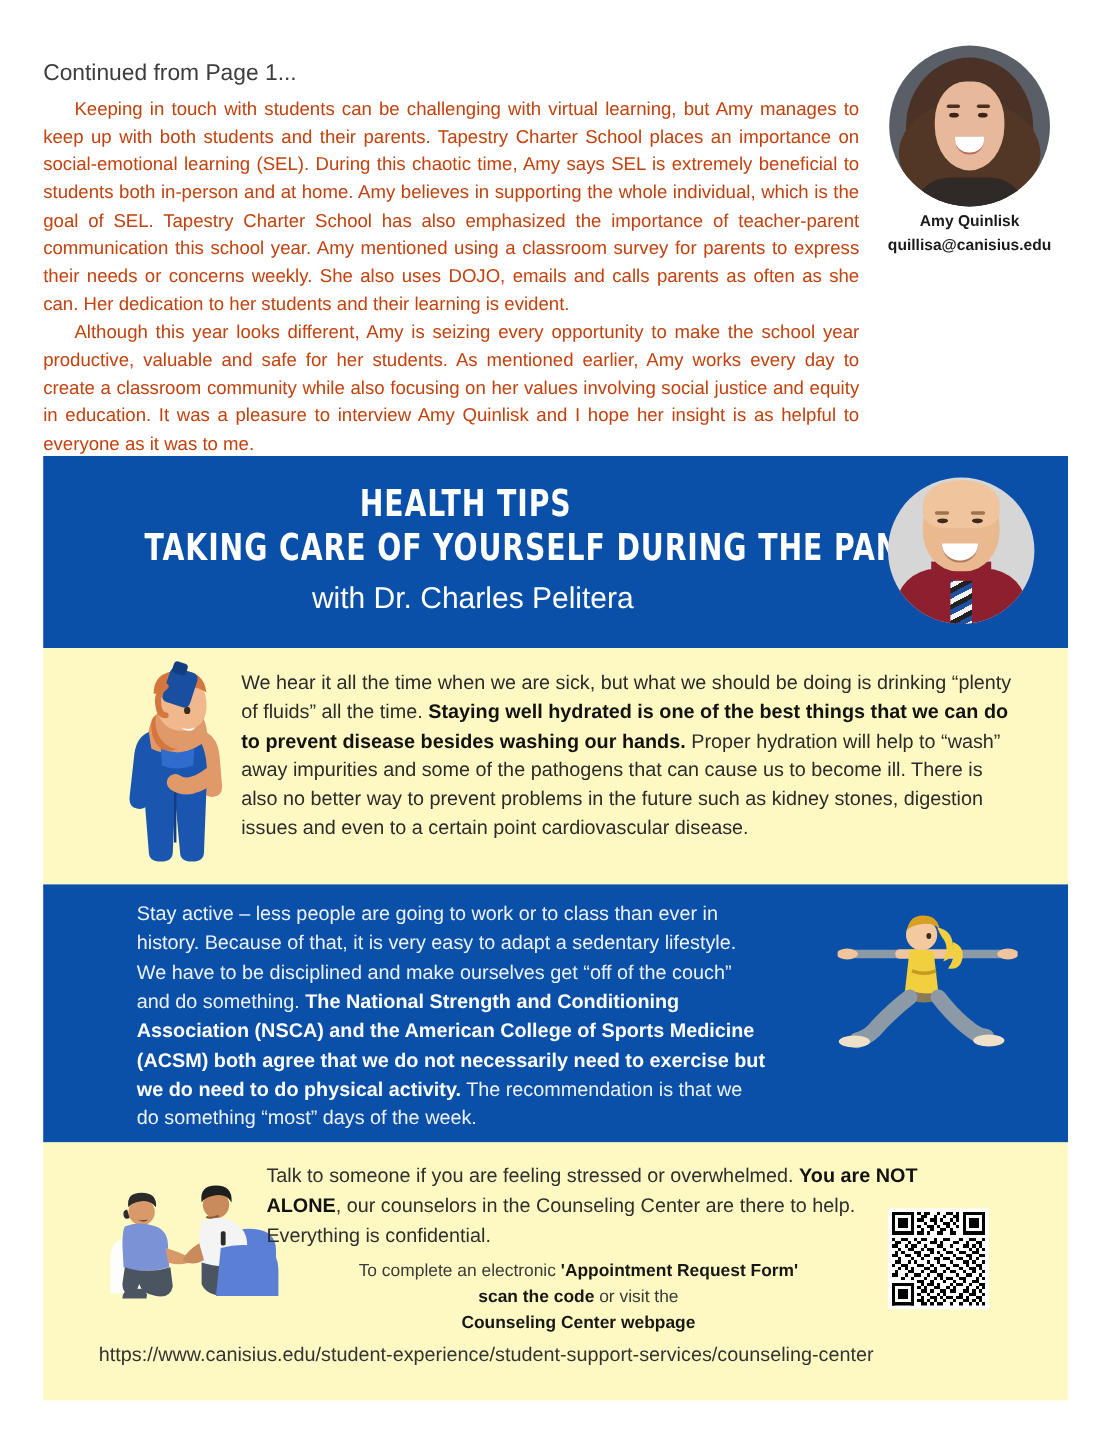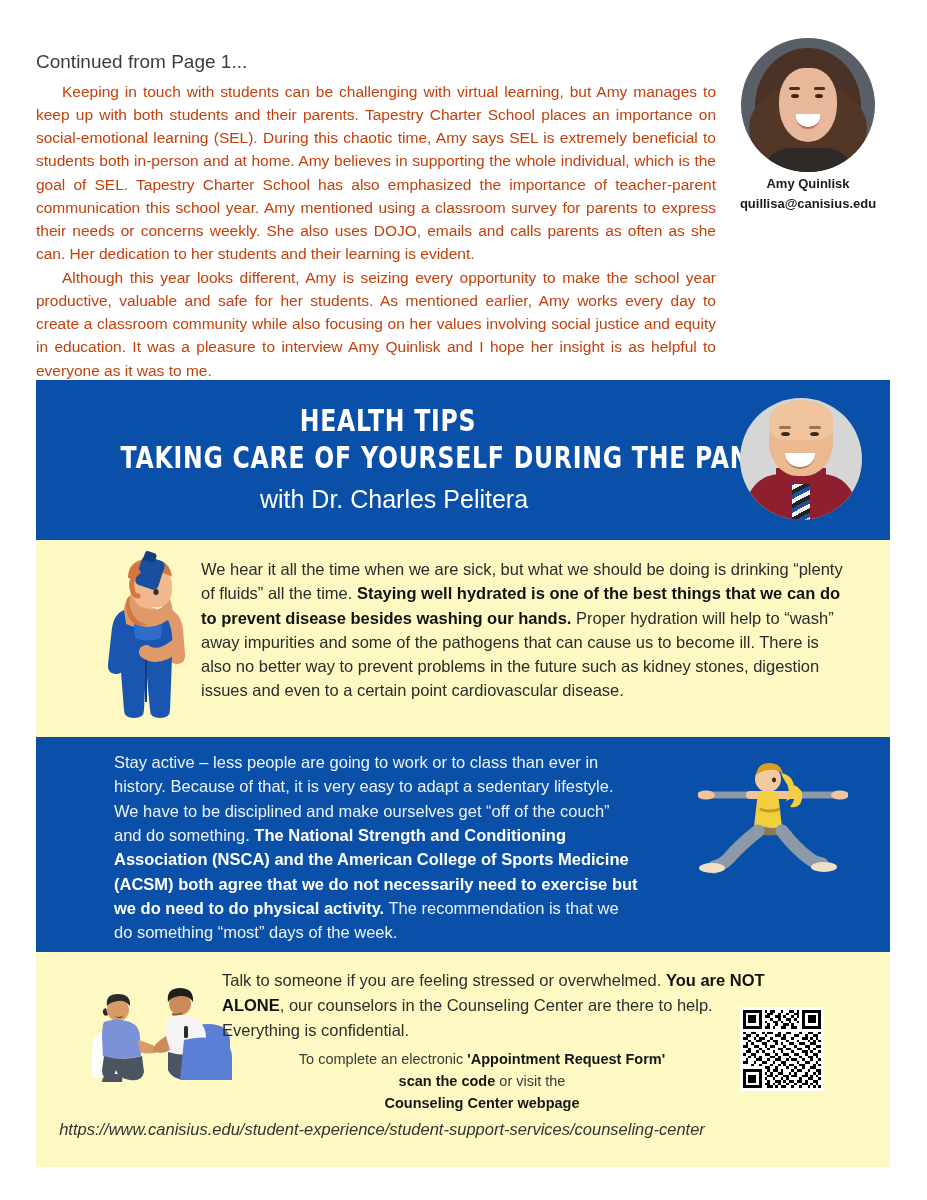--- a/index.html
+++ b/index.html
@@ -304,24 +304,23 @@
     width: 78px;
     height: 78px;
     background: #fff;
     padding: 3px;
   }
   #url {
     position: absolute;
     left: 0;
     top: 168px;
     width: 692px;
-    text-align: center;
+    text-align: right;
     font-size: 16.5px;
     color: #333333;
-    font-style: italic;
   }
 </style>
 </head>
 <body>
 
 <div id="article">
   <div id="article-body">
     <p class="continued">Continued from Page 1...</p>
     <p class="art-p">Keeping in touch with students can be challenging with virtual learning, but Amy manages to keep up with both students and their parents.  Tapestry Charter School places an importance on social-emotional learning (SEL).  During this chaotic time, Amy says SEL is extremely beneficial to students both in-person and at home.  Amy believes in supporting the whole individual, which is the goal of SEL.  Tapestry Charter School has also emphasized the importance of teacher-parent communication this school year.  Amy mentioned using a classroom survey for parents to express their needs or concerns weekly.  She also uses DOJO, emails and calls parents as often as she can.  Her dedication to her students and their learning is evident.</p>
     <p class="art-p">Although this year looks different, Amy is seizing every opportunity to make the school year productive, valuable and safe for her students.  As mentioned earlier, Amy works every day to create a classroom community while also focusing on her values involving social justice and equity in education.  It was a pleasure to interview Amy Quinlisk and I hope her insight is as helpful to everyone as it was to me.</p>

